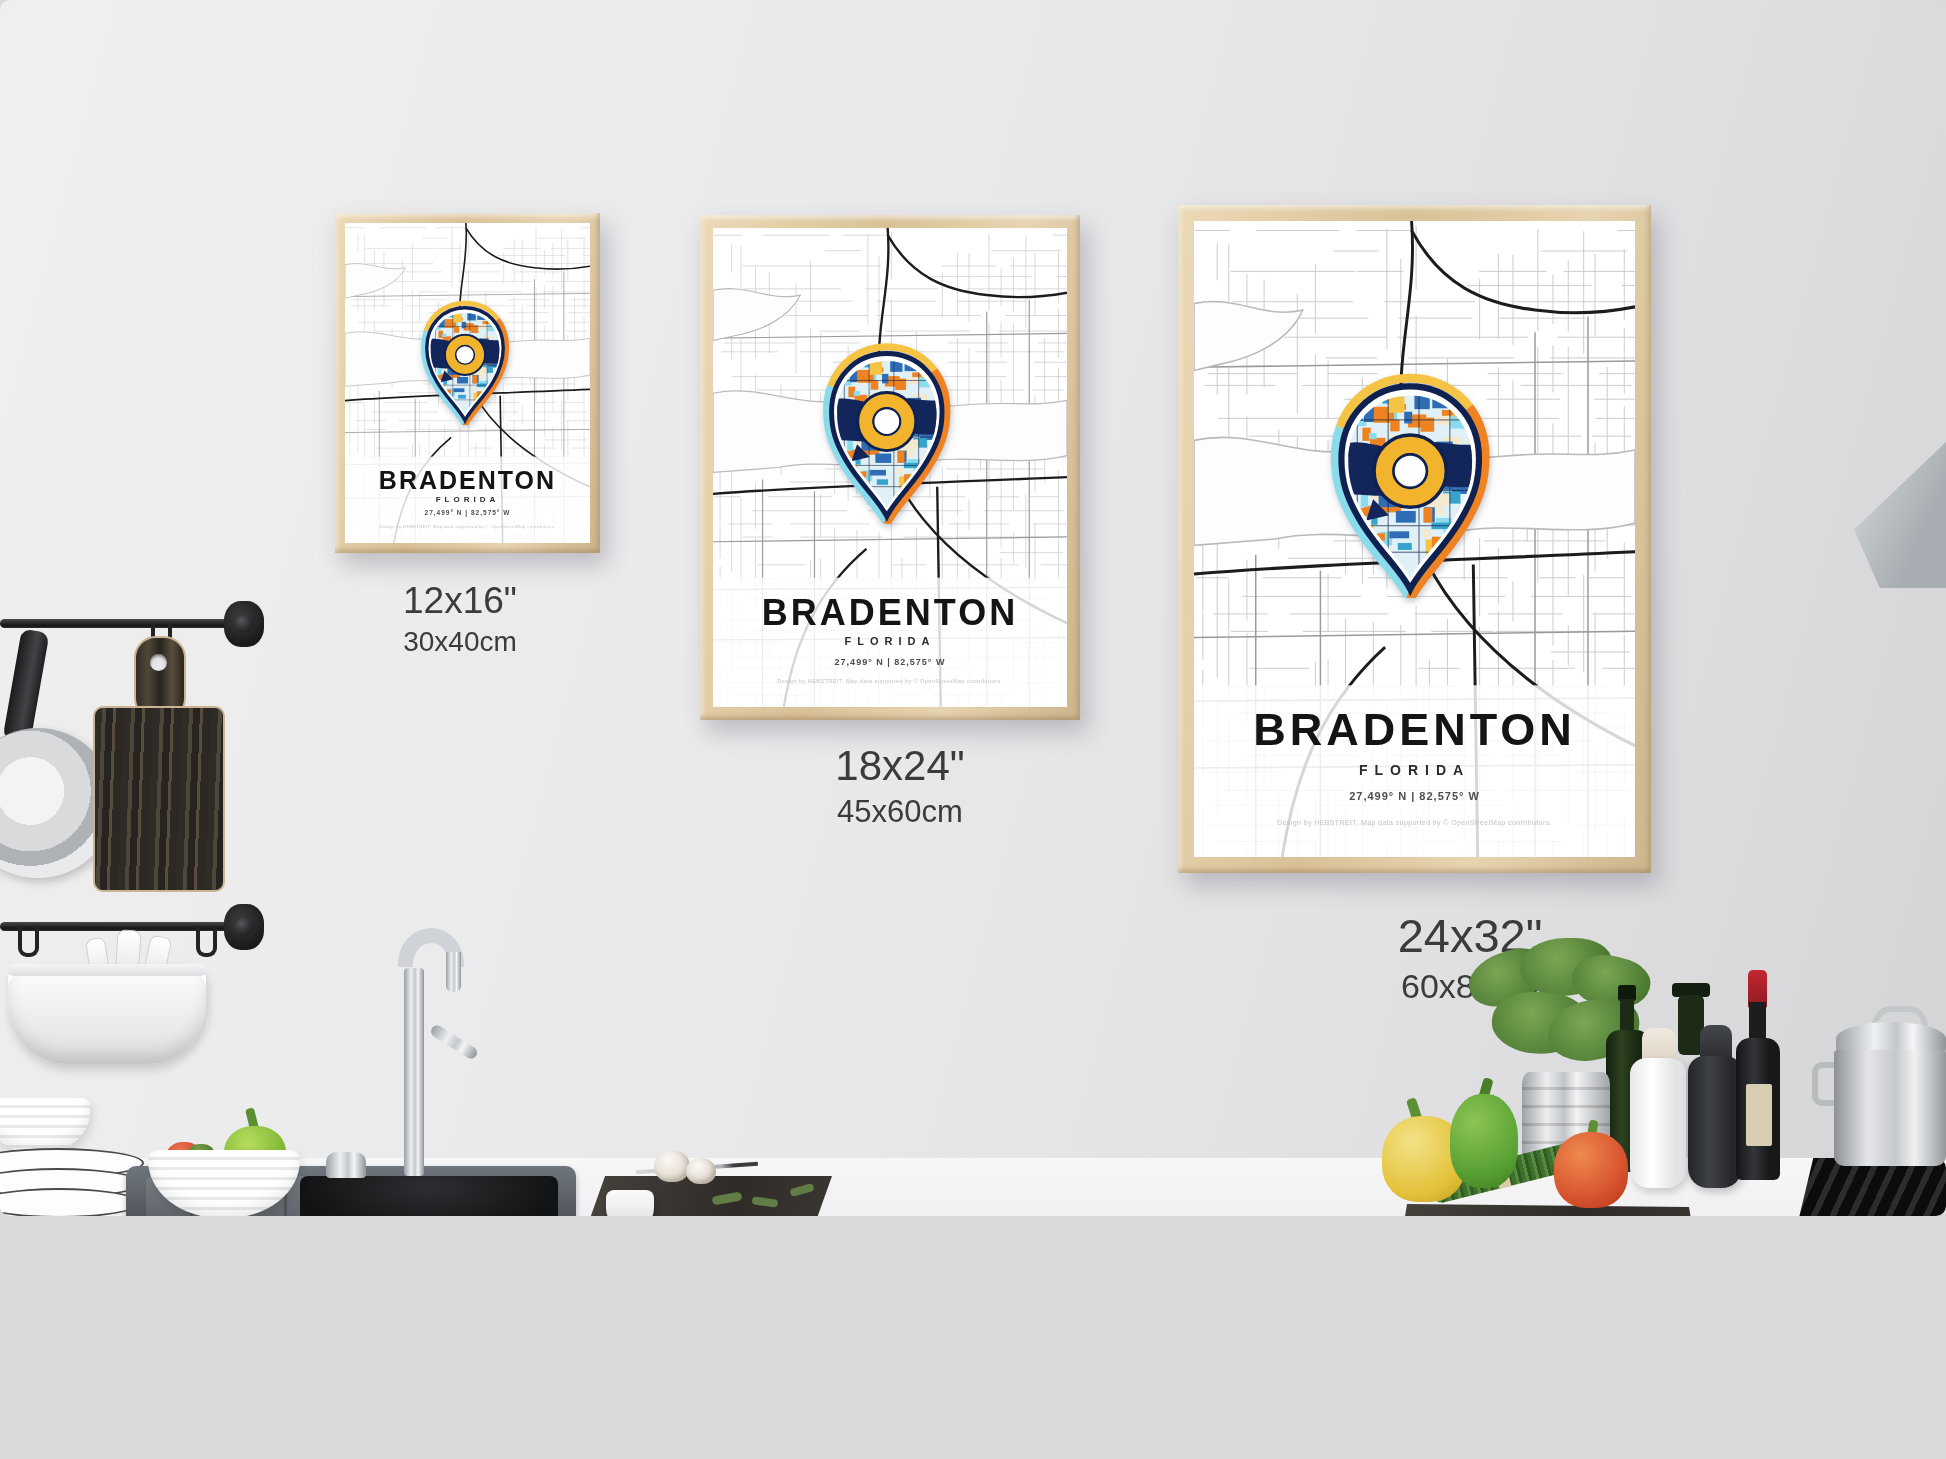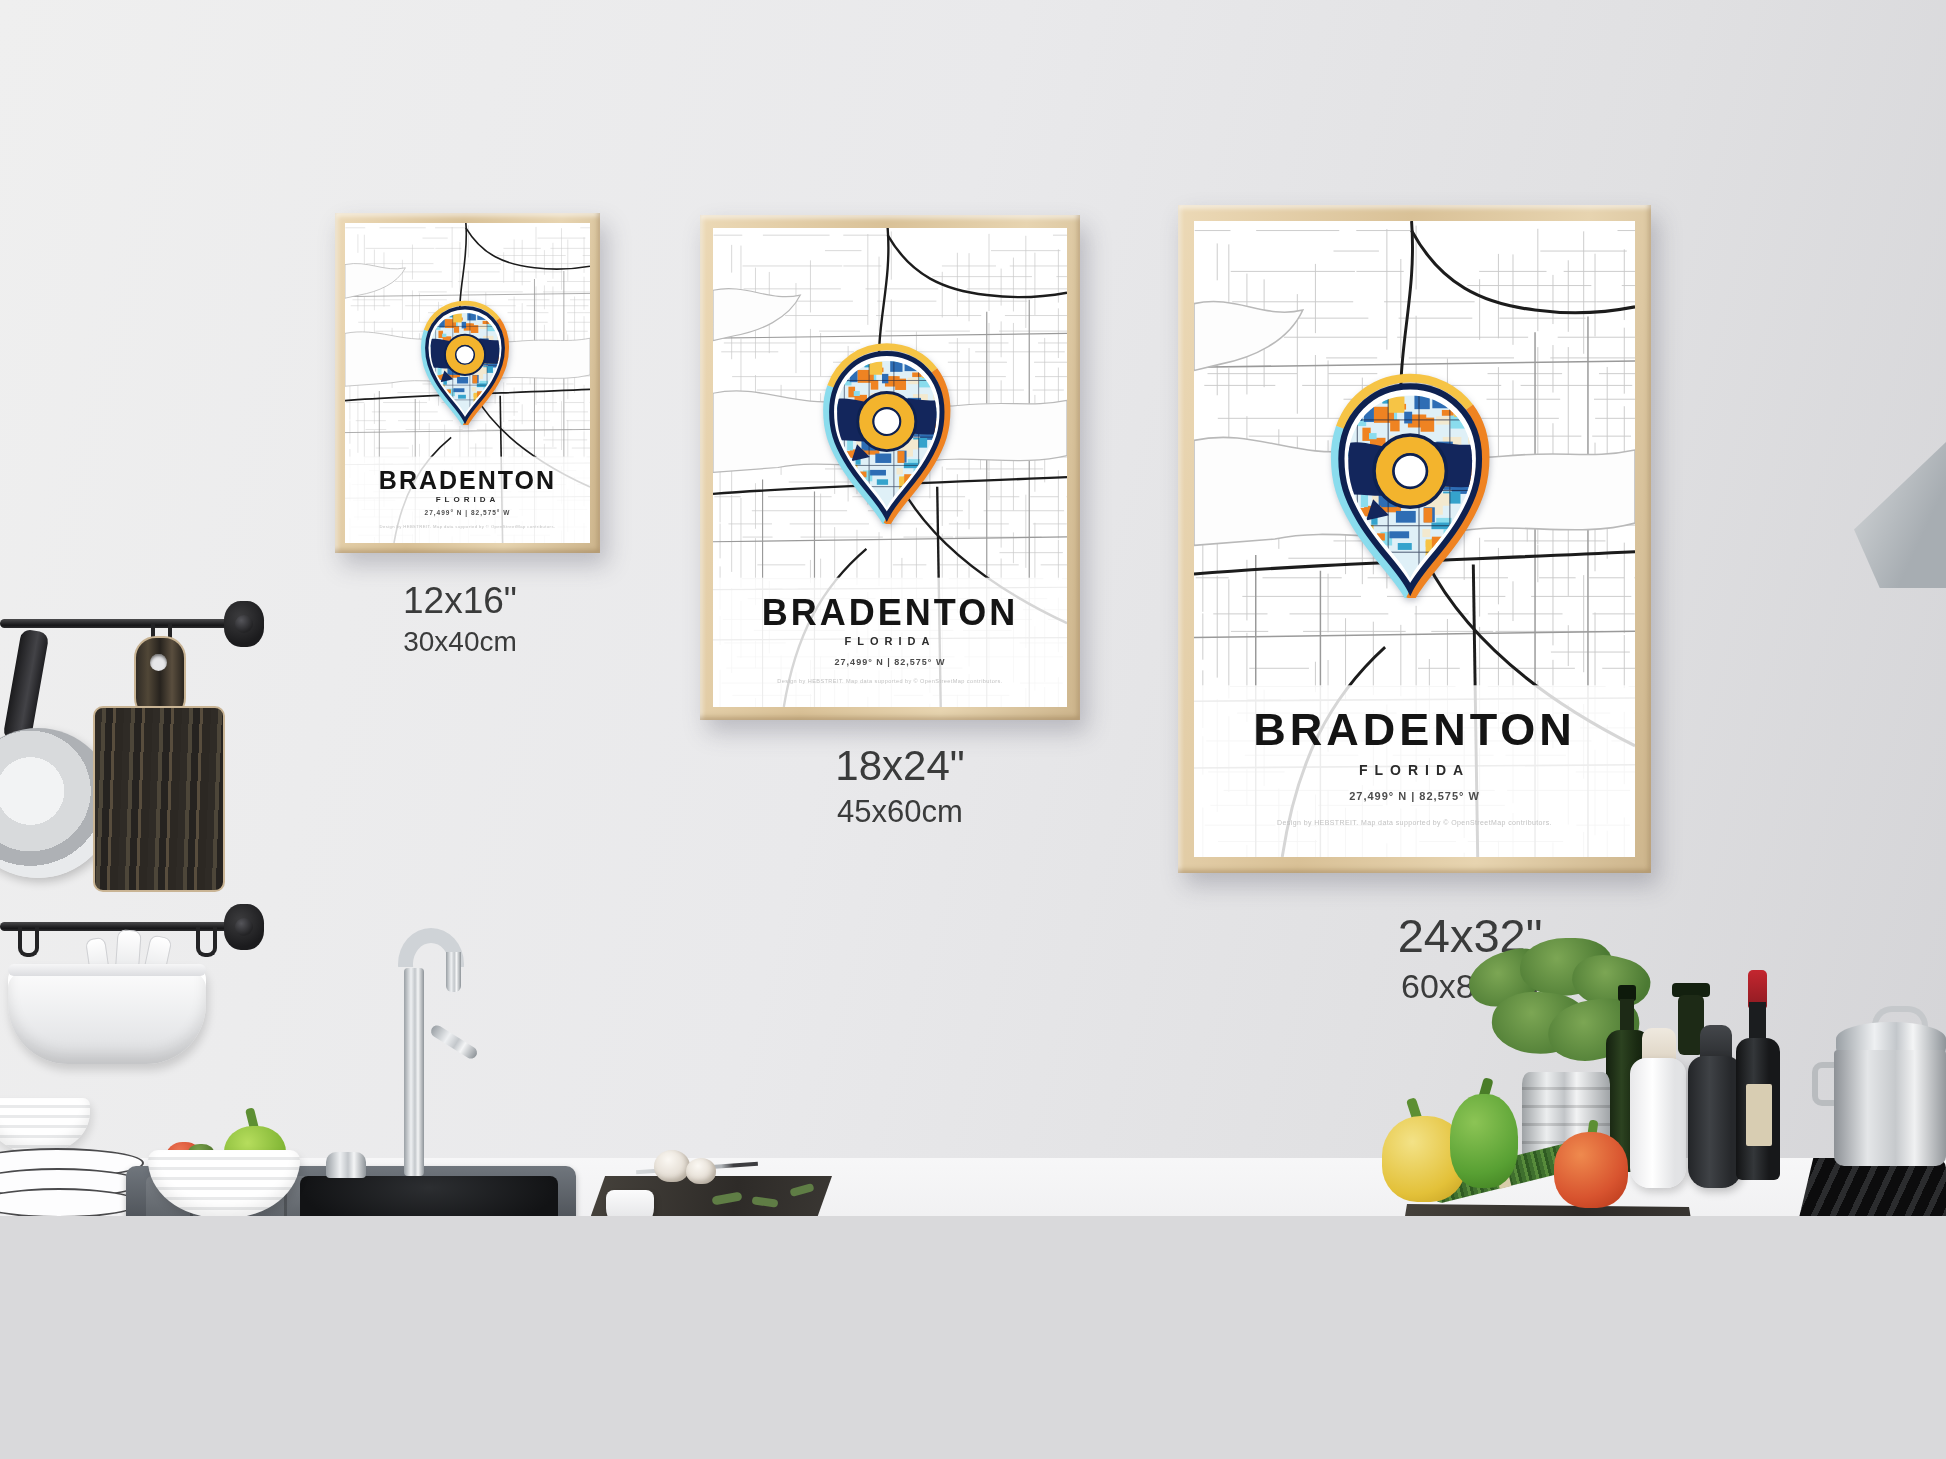--- a/index.html
+++ b/index.html
@@ -1,17 +1,17 @@
 <!DOCTYPE html>
 <html><head>
 <meta charset="utf-8">
 <style>
   html,body{margin:0;padding:0;background:#d9d9db;font-family:"Liberation Sans", sans-serif;}
   .scene{position:relative;width:1946px;height:1216px;overflow:hidden;
-         background:linear-gradient(105deg,#efefef 0%,#e9e9eb 45%,#e0e0e2 75%,#d4d4d7 100%);}
+         background:linear-gradient(105deg,#efefef 0%,#e9e9eb 45%,#e0e0e2 75%,#d4d4d7 100%);border-radius:10px;}
   .abs{position:absolute;}
 
   
   .poster{position:absolute;background:linear-gradient(100deg,#ecd9b6,#d9c197 40%,#e7d4b0 70%,#cdb58c);
           box-shadow:7px 12px 22px rgba(70,70,85,.28), inset -2px -3px 5px rgba(120,90,50,.35), inset 2px 3px 5px rgba(255,255,255,.65);}
   .paper{position:absolute;background:#ffffff;box-shadow:inset 0 0 0 1px #cbb68e, inset 0 5px 10px rgba(0,0,0,.14);overflow:hidden;}
   .map-art{position:absolute;inset:0;}
   .map-art svg{width:100%;height:100%;display:block;}
   .pin-art{position:absolute;left:29%;top:23%;width:40%;}
   .pin-art svg{width:100%;height:auto;display:block;filter:drop-shadow(1px 3px 3px rgba(20,30,60,.25));}

